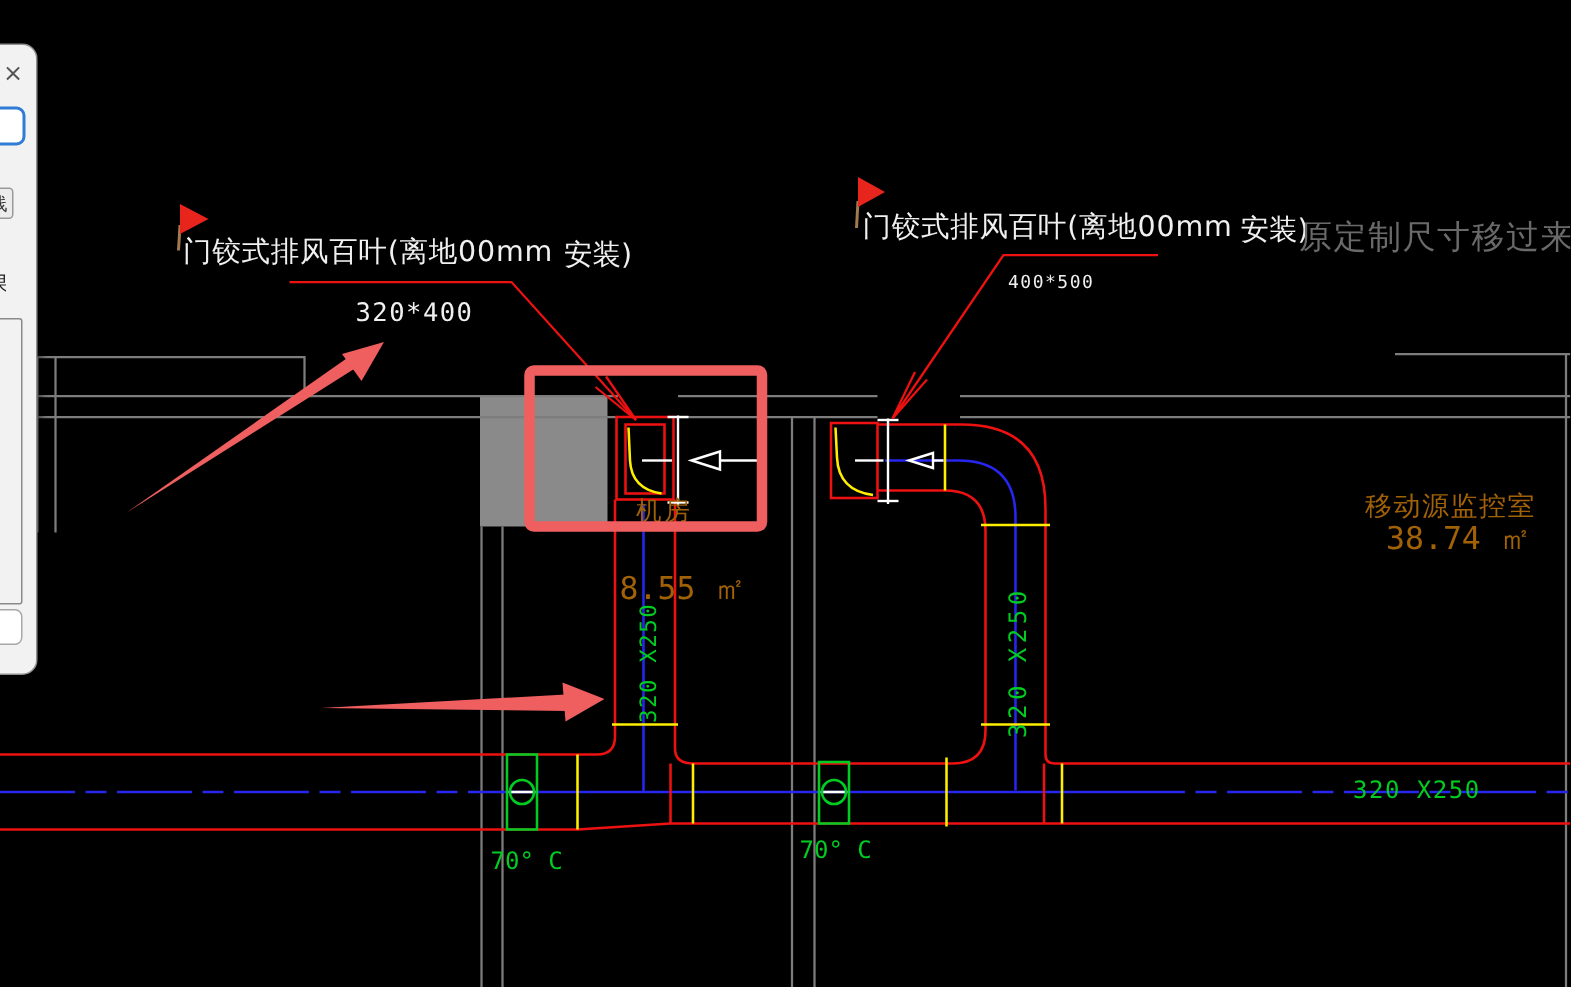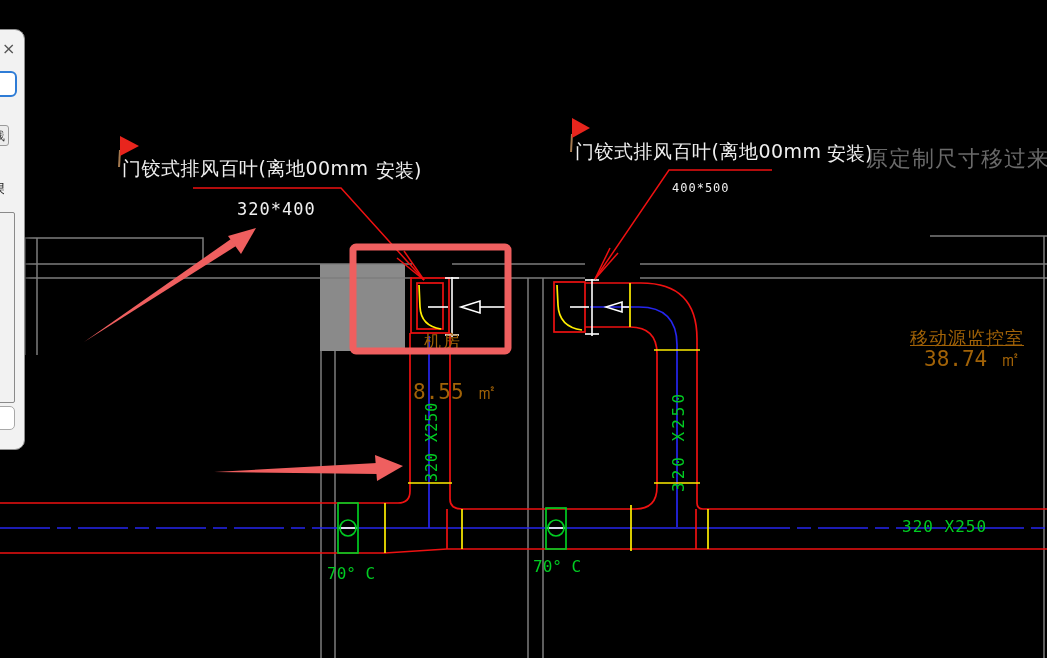--- a/index.html
+++ b/index.html
@@ -128,21 +128,21 @@
   <div class="txt cadwhite mono" style="left:221px;top:200px;font-size:17px;letter-spacing:1px;margin-left:16px;">320*400</div>
 
   <div class="txt cadwhite" style="left:575px;top:141px;font-size:19px;letter-spacing:0.5px;">门铰式排风百叶(离地00mm</div>
   <div class="txt cadwhite" style="left:827px;top:143px;font-size:19px;">安装)</div>
   <div class="txt cadwhite mono" style="left:672px;top:182px;font-size:12px;letter-spacing:1px;">400*500</div>
 
   <div class="txt watermark" style="left:866px;top:147px;font-size:22px;letter-spacing:1px;">原定制尺寸移过来</div>
 
   <div class="txt gray" style="left:424px;top:332px;font-size:17px;letter-spacing:2px;">机房</div>
   <div class="txt gray mono" style="left:393px;top:381px;font-size:21px;margin-left:20px;">8.55 ㎡</div>
-  <div class="txt gray" style="left:910px;top:328px;font-size:18px;letter-spacing:1px;text-decoration:underline;">移动源监控室</div>
+  <div class="txt gray" style="left:910px;top:328px;font-size:18px;letter-spacing:1px;">移动源监控室</div>
   <div class="txt gray mono" style="left:924px;top:348px;font-size:21px;">38.74 ㎡</div>
 
   <div class="txt green mono vlabel" style="left:424px;top:482px;font-size:15px;letter-spacing:1px;">320 X250</div>
   <div class="txt green mono vlabel" style="left:670px;top:492px;font-size:16px;letter-spacing:3px;">320 X250</div>
   <div class="txt green mono" style="left:902px;top:518px;font-size:16px;letter-spacing:1px;">320 X250</div>
 
   <div class="txt green mono" style="left:327px;top:565px;font-size:16px;">70° C</div>
   <div class="txt green mono" style="left:533px;top:558px;font-size:16px;">70° C</div>
 
   <svg class="layer" width="1047" height="658" viewBox="0 0 1047 658">

